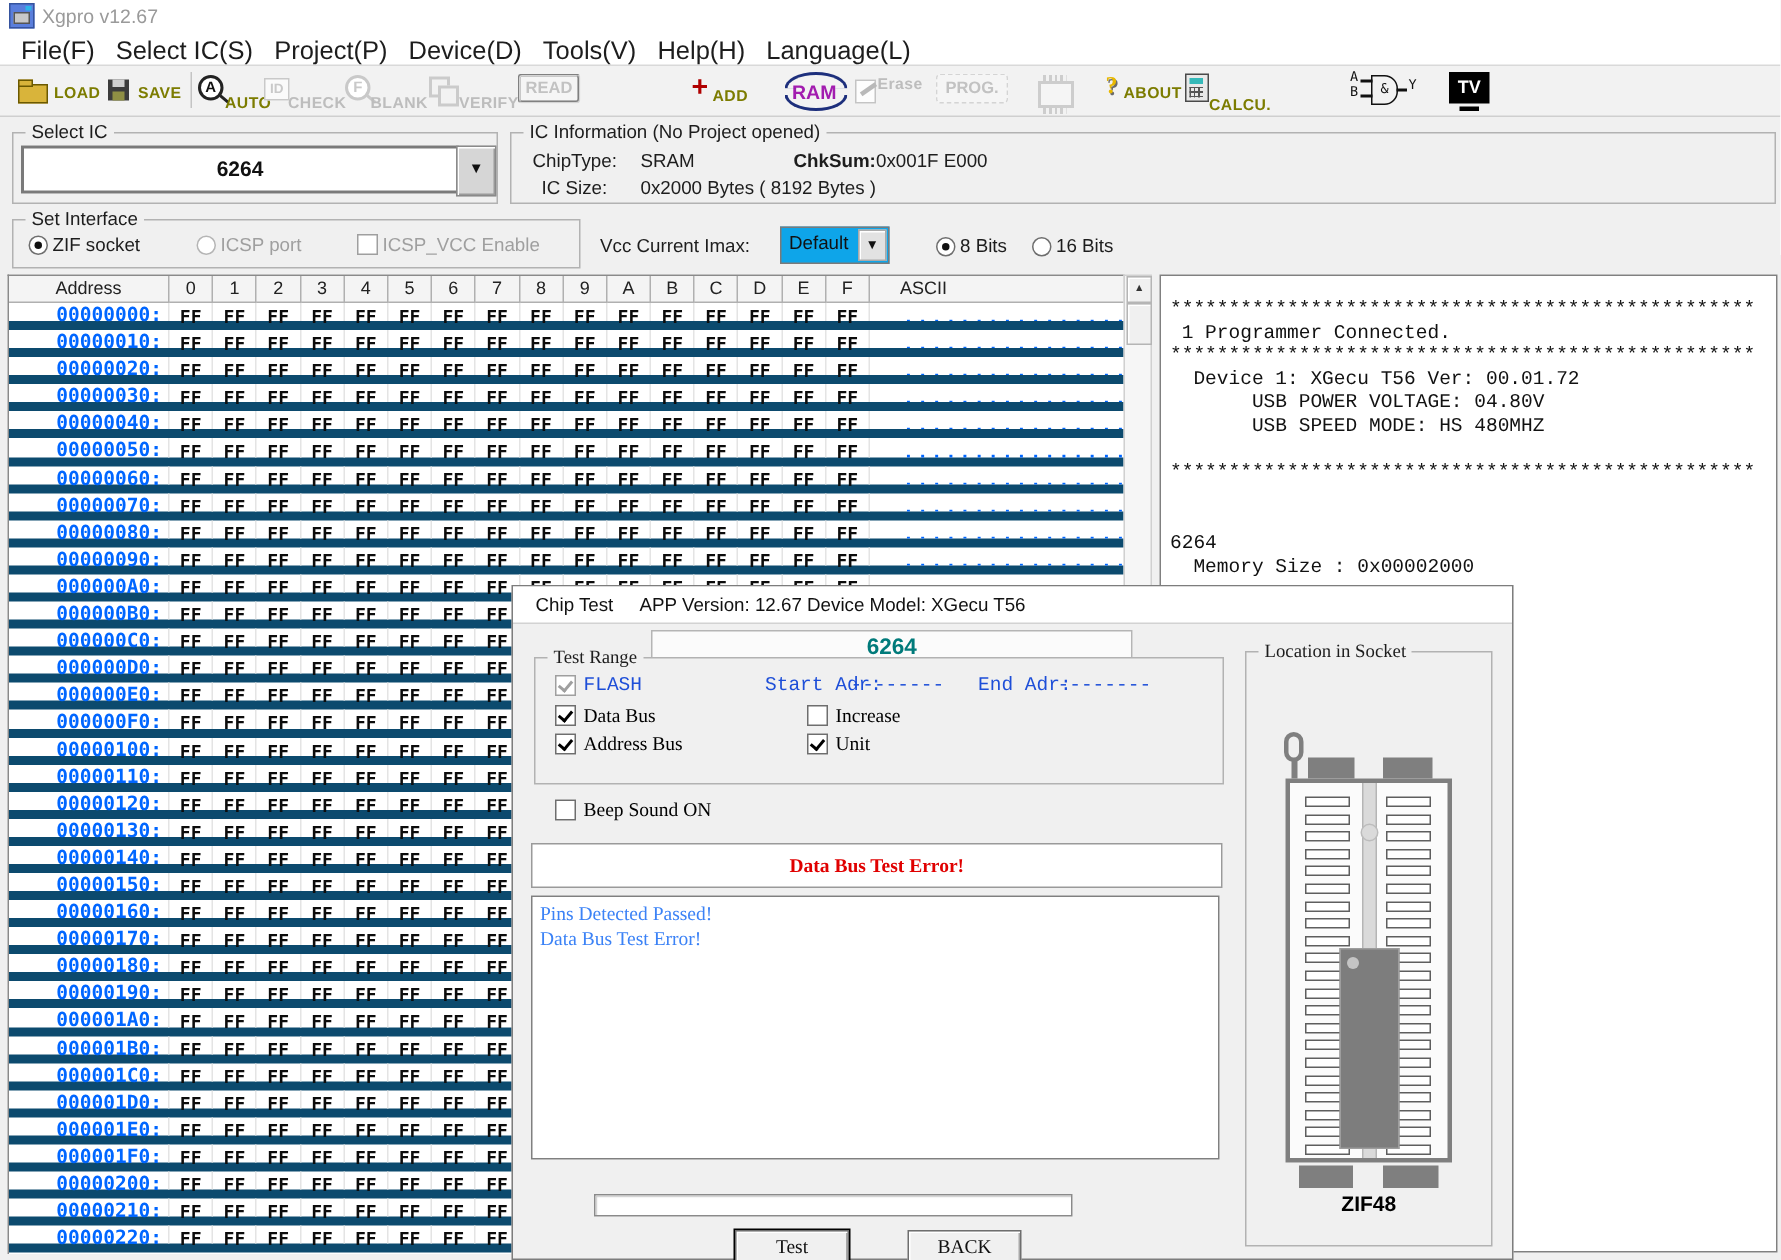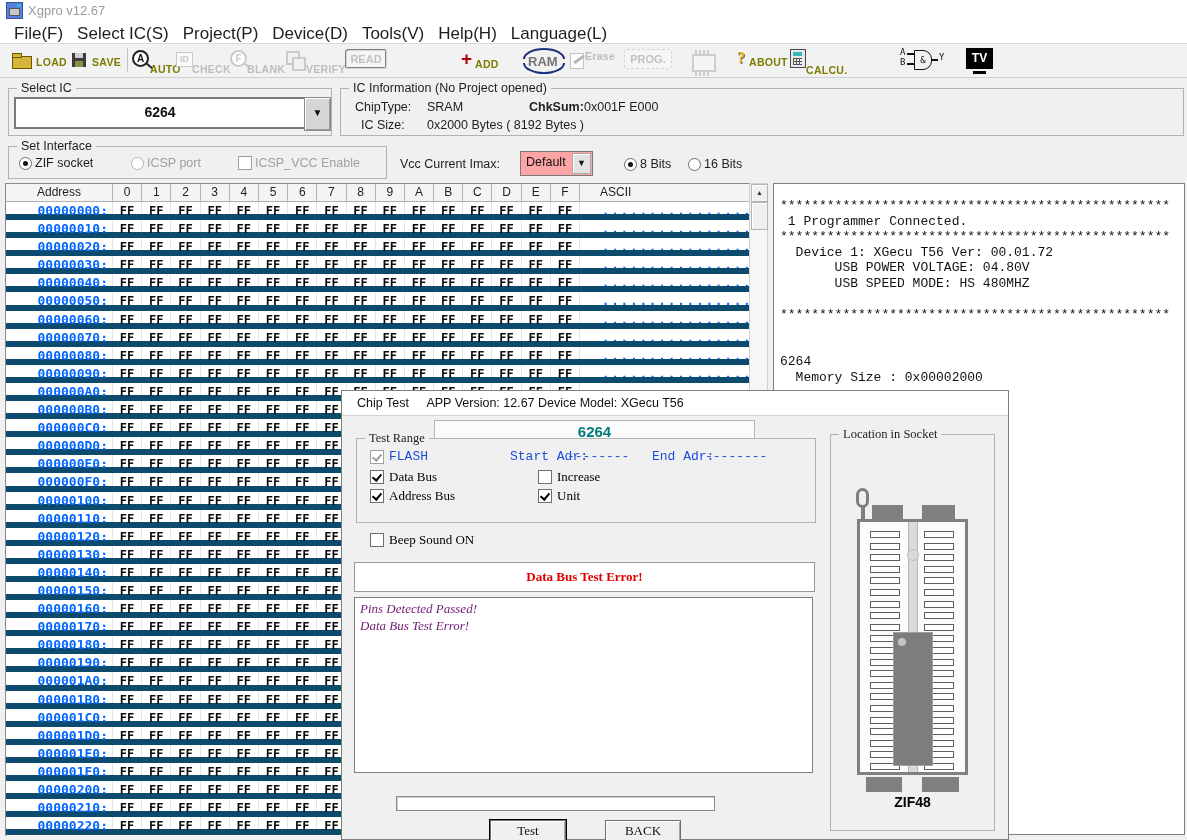--- a/index.html
+++ b/index.html
@@ -28,21 +28,21 @@
   .floppy:after{content:"";position:absolute;left:3px;top:8px;width:8px;height:6px;background:#8f8f44;}
   .mag{position:absolute;width:13px;height:13px;border:2px solid #222;border-radius:50%;background:#fff;font:bold 10px "Liberation Sans",sans-serif;text-align:center;line-height:13px;color:#111;}
   .mag:after{content:"";position:absolute;left:12px;top:13px;width:7px;height:2px;background:#222;transform:rotate(40deg);}
   .mag.dis{border-color:#c9c9c9;color:#c9c9c9;}
   .mag.dis:after{background:#c9c9c9;}
   .idtag{position:absolute;width:15px;height:13px;border:1px solid #c9c9c9;color:#c9c9c9;font:bold 9px "Liberation Sans",sans-serif;text-align:center;line-height:13px;background:#fafafa;}
   .sq2{position:absolute;width:10px;height:10px;border:2px solid #cbcbcb;background:transparent;}
   .sq2:after{content:"";position:absolute;left:4px;top:4px;width:10px;height:10px;border:2px solid #cbcbcb;background:#f2f2f2;}
   .stampbox{position:absolute;border:2px groove #d4d4d4;border-radius:3px;color:#c2c2c2;font:bold 11px "Liberation Sans",sans-serif;text-align:center;background:#f5f5f5;}
   .plus{position:absolute;color:#b00000;font:bold 19px "Liberation Sans",sans-serif;}
-  .ramtxt{position:absolute;color:#737373;font:bold 13px "Liberation Sans",sans-serif;}
+  .ramtxt{position:absolute;color:#a21caf;font:bold 13px "Liberation Sans",sans-serif;}
   .ramtxt:before{content:"";position:absolute;left:-5px;top:-6px;width:38px;height:9px;border:2px solid #1d2f7c;border-bottom:none;border-radius:50% 50% 0 0/100% 100% 0 0;}
   .ramtxt:after{content:"";position:absolute;left:-5px;bottom:-5px;width:38px;height:9px;border:2px solid #1d2f7c;border-top:none;border-radius:0 0 50% 50%/0 0 100% 100%;}
   .erasepg{position:absolute;width:12px;height:14px;background:#fdfdfd;border:1px solid #c4c4c4;}
   .erasepg:after{content:"";position:absolute;left:2px;top:4px;width:12px;height:3px;background:#b9b9b9;transform:rotate(-35deg);}
   .chipicon{position:absolute;width:20px;height:14px;border:2px solid #cdcdcd;background:#f5f5f5;}
   .chipicon:before{content:"";position:absolute;left:1px;top:-6px;width:16px;height:4px;background:repeating-linear-gradient(90deg,#cdcdcd 0 2px,transparent 2px 4px);}
   .chipicon:after{content:"";position:absolute;left:1px;bottom:-6px;width:16px;height:4px;background:repeating-linear-gradient(90deg,#cdcdcd 0 2px,transparent 2px 4px);}
   .qmark{position:absolute;color:#e8b800;font:bold 16px "Liberation Serif",serif;text-shadow:1px 1px 0 #6b6b6b;}
   .calcicon{position:absolute;width:14px;height:17px;background:#e9e9e9;border:1px solid #4a4a4a;}
   .calcicon:before{content:"";position:absolute;left:2px;top:2px;width:9px;height:4px;background:#35b9b9;}
@@ -63,21 +63,21 @@
   .cb.checked:after{content:"";position:absolute;left:3px;top:1px;width:4px;height:7px;border-right:2px solid #000;border-bottom:2px solid #000;transform:rotate(40deg);}
   .cb.dis{border-color:#9f9f9f;}
   .cb.dis.checked:after{border-color:#9f9f9f;}
   .ctl-label{position:absolute;font-size:12.5px;color:#1d1d1d;white-space:nowrap;}
   .ctl-label.dis{color:#9f9f9f;}
 
   #combo-field{left:14px;top:97px;width:288px;height:28px;background:#fff;border:2px solid #7a7a7a;
      font:bold 14px "Liberation Sans",sans-serif;text-align:center;line-height:26px;}
   #combo-btn{left:304px;top:97px;width:25px;height:32px;background:#d6d6d6;border:1px solid #8a8a8a;
      box-shadow:inset 1px 1px 0 #fff,inset -1px -1px 0 #9a9a9a;text-align:center;line-height:30px;font-size:10px;}
-  .dd{position:absolute;background:#fca5a5;border:1px solid #7a7a7a;font-size:12.5px;}
+  .dd{position:absolute;background:#0ea5e9;border:1px solid #7a7a7a;font-size:12.5px;}
   .dd .val{position:absolute;left:5px;top:3px;}
   .dd .btn{position:absolute;right:1px;top:1px;bottom:1px;width:17px;background:#e2e2e2;border:1px solid #aaa;
      box-shadow:inset 1px 1px 0 #fff;text-align:center;font-size:9px;line-height:18px;}
 
   
   #hex-table{left:5px;top:183px;width:744px;height:652px;background:#fff;border-left:1px solid #8a8a8a;border-top:1px solid #8a8a8a;overflow:hidden;}
   .hexhead{display:flex;height:18px;background:#f4f4f4;}
   .hexhead .hc{border-right:1px solid #b0b0b0;border-bottom:1px solid #b0b0b0;box-sizing:border-box;
      font-size:12px;color:#222;text-align:center;line-height:17px;}
   .hexrow{display:flex;height:18.1px;border-bottom:6px solid #0c4a6e;box-sizing:border-box;}
@@ -105,21 +105,21 @@
       box-sizing:border-box;z-index:10;font-family:"Liberation Serif",serif;font-size:13px;}
   #dlg-titlebar{position:absolute;left:0;top:0;right:0;height:24px;background:#fff;border-bottom:1px solid #d2d2d2;
       font-family:"Liberation Sans",sans-serif;font-size:12.5px;color:#111;line-height:24px;}
   #dlg-chipbox{position:absolute;left:92px;top:29px;width:319px;height:22px;background:#fbfbfb;border:1px solid #b5b5b5;
       text-align:center;font:bold 15px "Liberation Sans",sans-serif;color:#007a7a;line-height:22px;}
   .dlg-cb-label{position:absolute;font-size:13px;color:#000;white-space:nowrap;}
   .dlg-cb-label.dis{color:#1d4ed8;font-family:Liberation Mono, monospace;}
   #err-box{position:absolute;left:12px;top:171px;width:459px;height:28px;background:#fff;border:1px solid #9a9a9a;
       text-align:center;line-height:28px;font-weight:bold;color:#e00000;}
   #dlg-log{position:absolute;left:12px;top:206px;width:459px;height:176px;background:#fff;border:1px solid #808080;
-      padding:2px 5px;box-sizing:border-box;line-height:17px;color:#701a75;font-style:italic;}
+      padding:2px 5px;box-sizing:border-box;line-height:17px;color:#3b82f6;}
   #progress{position:absolute;left:54px;top:405px;width:317px;height:13px;background:#fff;border:1px solid #8a8a8a;box-shadow:inset 1px 1px 1px #ccc;}
   .dlg-btn{position:absolute;width:74px;height:22px;background:#f0f0f0;text-align:center;line-height:20px;font-size:13px;
       border:1px solid #6e6e6e;box-shadow:inset 1px 1px 0 #fff,inset -1px -1px 0 #a8a8a8;}
   .dlg-btn.default{outline:1px solid #000;}
 
   
   .sock{position:absolute;background:#7f7f7f;}
   #sock-body{position:absolute;left:515px;top:128px;width:111px;height:256px;border:3px solid #7f7f7f;background:#fbfbfb;box-sizing:border-box;}
   #sock-strip{position:absolute;left:566px;top:131px;width:10px;height:250px;background:#dadada;border-left:1px solid #b5b5b5;border-right:1px solid #b5b5b5;box-sizing:border-box;}
   #sock-ring{position:absolute;left:514px;top:97px;width:13px;height:20px;border:3px solid #7f7f7f;border-radius:7px;box-sizing:border-box;}

